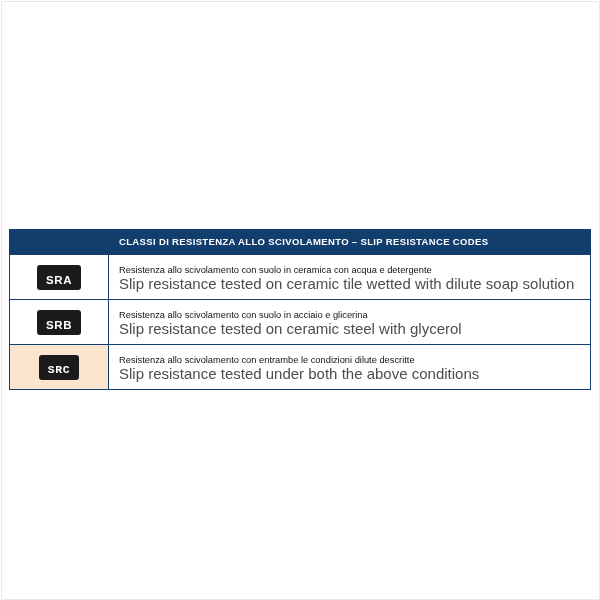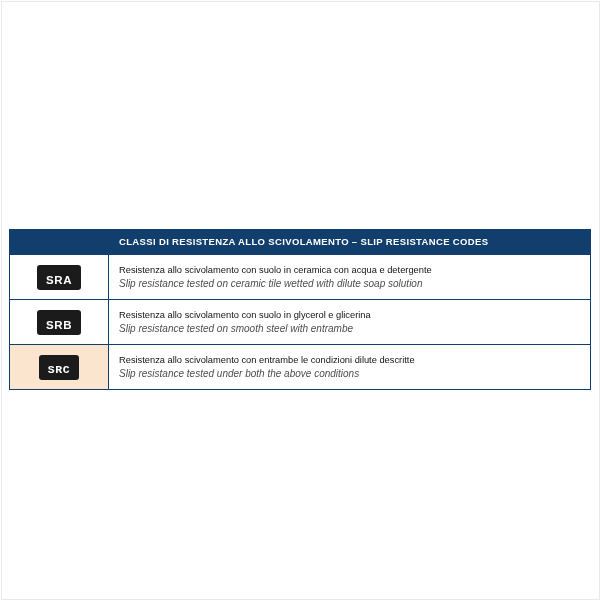--- a/index.html
+++ b/index.html
@@ -105,23 +105,22 @@
     margin-left: 21px;
   }
 
   .desc-it {
     font-size: 9.3px;
     color: #111111;
     line-height: 12.5px;
     white-space: nowrap;
   }
   .desc-en {
-    font-size: 10px;
+    font-size: 15px;
     color: #4d4d4d;
-    font-style: italic;
     line-height: 12.5px;
     white-space: nowrap;
     margin-top: 1px;
   }
 </style>
 </head>
 <body>
 
 <div id="page">
 
@@ -141,22 +140,22 @@
             <div class="desc-it">Resistenza allo scivolamento con suolo in ceramica con acqua e detergente</div>
             <div class="desc-en">Slip resistance tested on ceramic tile wetted with dilute soap solution</div>
           </td>
         </tr>
 
         <tr>
           <td class="code-cell">
             <span class="code-badge">SRB</span>
           </td>
           <td class="desc-cell">
-            <div class="desc-it">Resistenza allo scivolamento con suolo in glycerol e glicerina</div>
-            <div class="desc-en">Slip resistance tested on smooth steel with entrambe</div>
+            <div class="desc-it">Resistenza allo scivolamento con suolo in acciaio e glicerina</div>
+            <div class="desc-en">Slip resistance tested on ceramic steel with glycerol</div>
           </td>
         </tr>
 
         <tr>
           <td class="code-cell highlight">
             <span class="code-badge">SRC</span>
           </td>
           <td class="desc-cell">
             <div class="desc-it">Resistenza allo scivolamento con entrambe le condizioni dilute descritte</div>
             <div class="desc-en">Slip resistance tested under both the above conditions</div>

